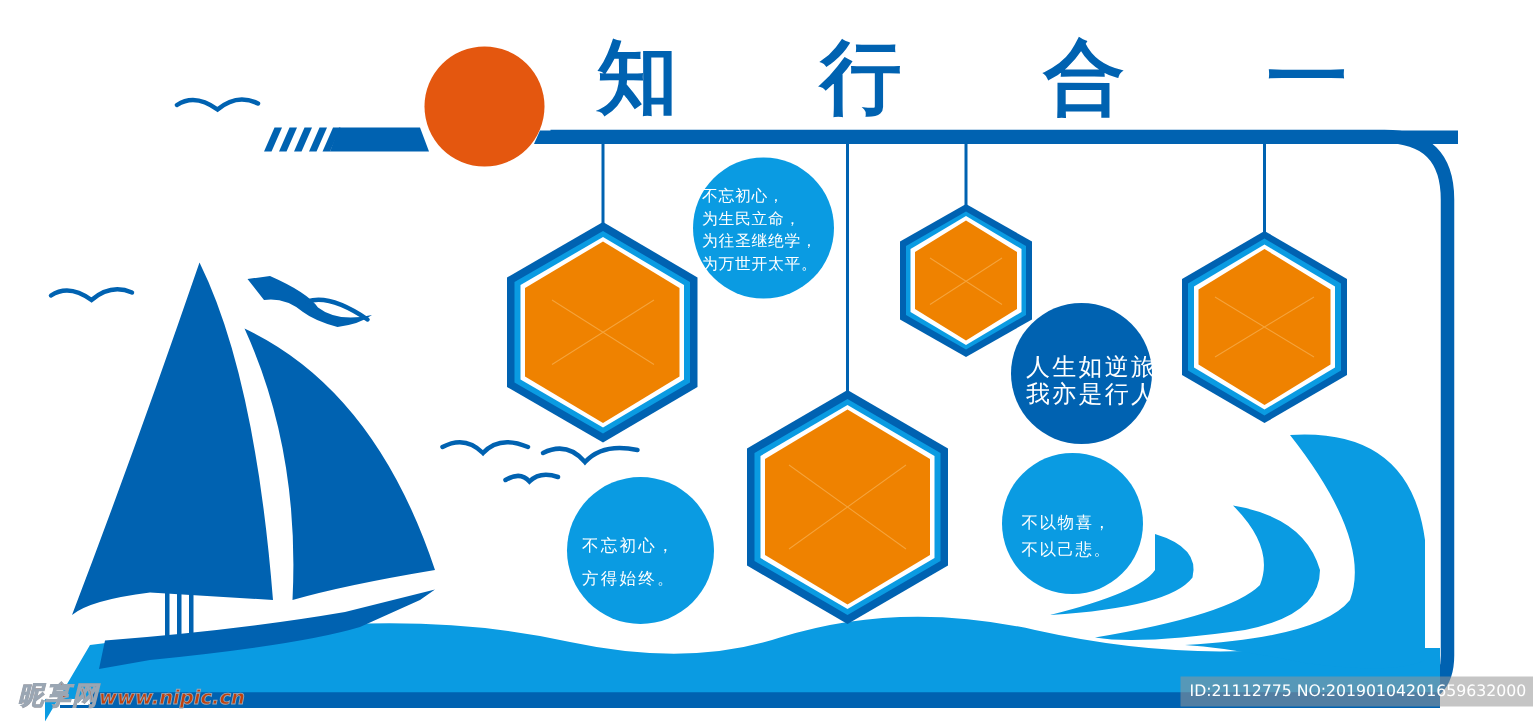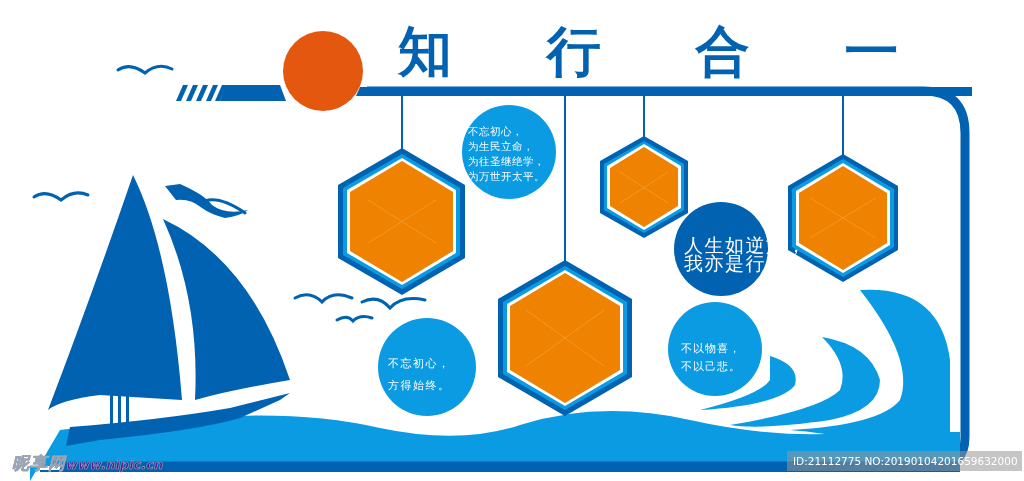--- a/index.html
+++ b/index.html
@@ -9,26 +9,26 @@
     position: absolute; left: 398px; top: 20px; height: 64px;
     font-family: "DejaVu Sans", sans-serif; font-weight: bold;
     font-size: 54px; line-height: 64px; color: #0062b1; letter-spacing: 38px;
     white-space: nowrap;
   }
   .bubble-text {
     position: absolute; color: #ffffff; white-space: pre-line;
     font-family: "DejaVu Sans", sans-serif; text-align: left;
   }
   .b1 { left: 468px; top: 124px; font-size: 10.5px; line-height: 15px; letter-spacing: 0.5px; }
-  .b2 { left: 684px; top: 236px; font-size: 19px; line-height: 18px; letter-spacing: 1.5px; }
+  .b2 { left: 684px; top: 236px; font-size: 16px; line-height: 18px; letter-spacing: 1.5px; }
   .b3 { left: 388px; top: 353px; font-size: 11px; line-height: 22px; letter-spacing: 1.5px; }
   .b4 { left: 681px; top: 340px; font-size: 11px; line-height: 18px; letter-spacing: 1px; }
   .wm-left {
     position: absolute; left: 12px; top: 452px; font-size: 17px; font-weight: bold; font-style: italic;
-    color: #4c1d95; -webkit-text-stroke: 0.6px #9aa6b3; letter-spacing: 1px; white-space: nowrap;
+    color: #c2410c; -webkit-text-stroke: 0.6px #9aa6b3; letter-spacing: 1px; white-space: nowrap;
   }
   .wm-left .url { font-size: 13px; letter-spacing: 0; }
   .wm-right {
     position: absolute; left: 787px; top: 451px; width: 235px; height: 20px;
     background: rgba(150,150,150,0.55); color: #ffffff; font-family: "DejaVu Sans", sans-serif;
     font-size: 10.5px; line-height: 20px; padding-left: 6px; box-sizing: border-box; white-space: nowrap;
   }
 </style>
 </head>
 <body>

